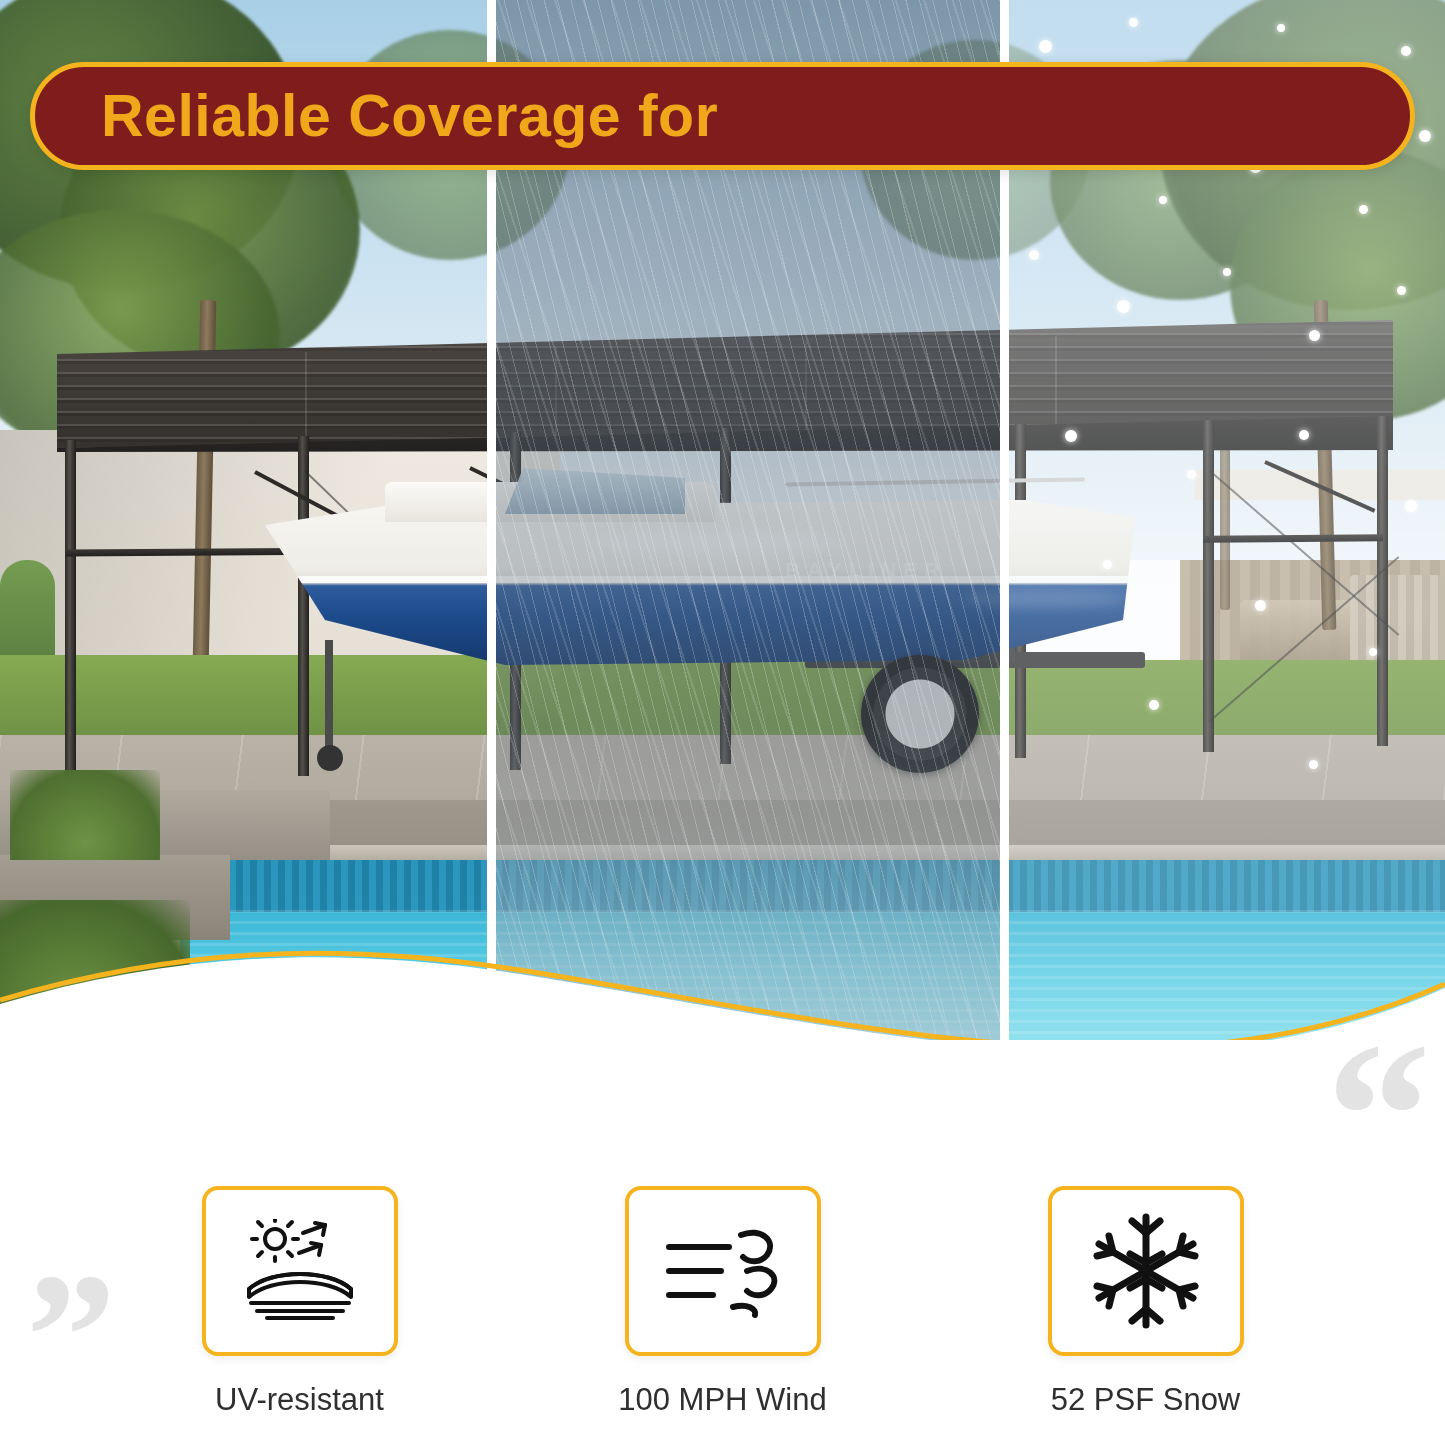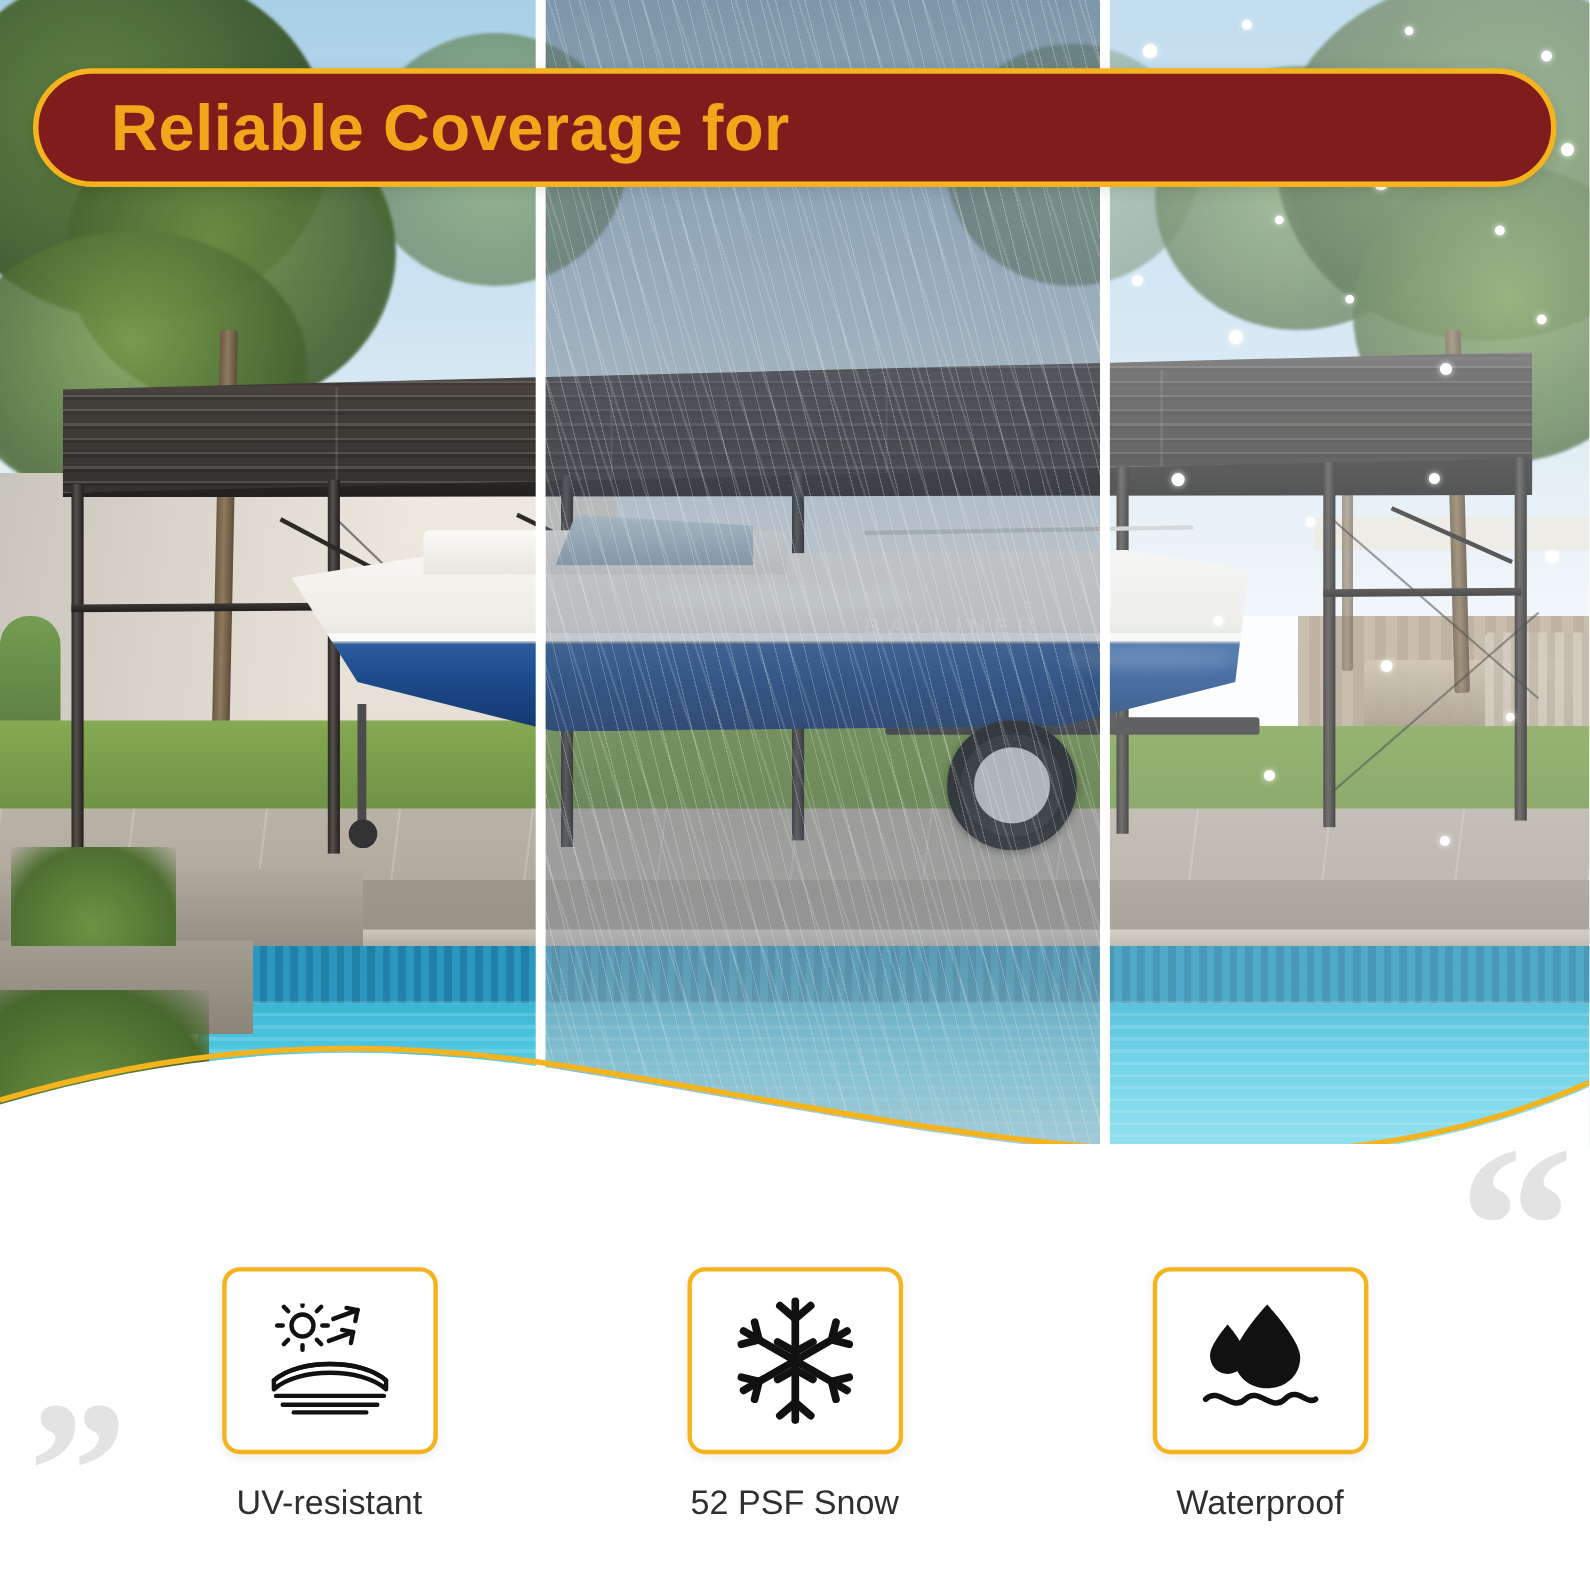--- a/index.html
+++ b/index.html
@@ -188,21 +188,21 @@
   .bottom{position:absolute;left:0;top:1040px;width:1445px;height:405px;background:#ffffff;}
 
   
   .quote{position:absolute;color:#e3e3e3;font-family:"Liberation Serif",serif;font-weight:700;
          line-height:.72;user-select:none;}
   .quote-tr{right:14px;top:1040px;font-size:210px;}
   .quote-bl{left:26px;top:1272px;font-size:180px;}
 
   
   .features{position:absolute;left:0;top:1118px;width:1445px;height:300px;
-            display:flex;justify-content:space-around;align-items:center;padding:0 88px;box-sizing:border-box;}
+            display:flex;justify-content:space-around;align-items:flex-end;padding:0 88px;box-sizing:border-box;}
   .feature{width:250px;display:flex;flex-direction:column;align-items:center;}
   .feature .card{
       width:196px;height:170px;background:#ffffff;border:4px solid #f5b41d;border-radius:16px;
       display:flex;align-items:center;justify-content:center;box-sizing:border-box;
       box-shadow:0 3px 10px rgba(0,0,0,.07);}
   .feature .card svg{display:block;}
   .feature .label{margin-top:26px;font-size:31px;color:#2f2f2f;font-weight:400;
       font-family:"Liberation Sans",sans-serif;text-align:center;white-space:nowrap;}
 
   
@@ -384,20 +384,35 @@
             <path d="M8 70 C30 50 88 50 110 70 L110 78 C88 58 30 58 8 78 Z" fill="none"></path>
             <path d="M10 84 L108 84"></path>
             <path d="M16 92 L102 92"></path>
             <path d="M26 99 L92 99"></path>
           </svg>
         </span>
       </div>
       <div class="label">UV-resistant</div>
     </div>
 
+    <div class="feature">
+      <div class="card">
+        <span>
+          <svg width="120" height="96" viewBox="0 0 120 96" fill="none" stroke="#111" stroke-width="6" stroke-linecap="round" stroke-linejoin="round">
+            <path d="M6 24 L66 24"></path>
+            <path d="M6 48 L58 48"></path>
+            <path d="M6 72 L50 72"></path>
+            <path d="M78 12 C98 4 114 18 104 32 C98 40 86 40 80 34"></path>
+            <path d="M84 48 C104 40 118 54 108 66 C102 74 90 74 84 68"></path>
+            <path d="M70 84 C84 80 94 86 92 92"></path>
+          </svg>
+        </span>
+      </div>
+      <div class="label">100 MPH Wind</div>
+    </div>
 
     <div class="feature">
       <div class="card">
         <span>
           <svg width="120" height="120" viewBox="0 0 120 120" fill="none" stroke="#111" stroke-width="7" stroke-linecap="round" stroke-linejoin="round">
             <path d="M60 6 L60 114"></path>
             <path d="M13 33 L107 87"></path>
             <path d="M107 33 L13 87"></path>
             <path d="M60 22 L46 10"></path>
               <path d="M60 22 L74 10"></path>
@@ -414,33 +429,20 @@
             <path d="M60 52 L44 43"></path>
               <path d="M60 52 L76 43"></path>
             <path d="M60 68 L44 77"></path>
               <path d="M60 68 L76 77"></path>
           </svg>
         </span>
       </div>
       <div class="label">52 PSF Snow</div>
     </div>
 
-    <div class="feature">
-      <div class="card">
-        <span>
-          <svg width="112" height="110" viewBox="0 0 112 110" fill="#111" stroke="#111" stroke-width="5" stroke-linecap="round" stroke-linejoin="round">
-            <path d="M62 4 C62 4 92 36 92 52 C92 68 79 80 62 80 C45 80 32 68 32 52 C32 36 62 4 62 4 Z" fill="#111" stroke="none"></path>
-            <path d="M26 22 C26 22 42 40 42 50 C42 60 35 67 26 67 C17 67 10 60 10 50 C10 40 26 22 26 22 Z" fill="#111" stroke="none"></path>
-            <path d="M6 90 C18 78 30 102 42 90 C54 78 66 102 78 90 C90 78 98 96 106 90" fill="none"></path>
-            <path d="M6 104 C18 94 30 114 42 104" fill="none" opacity="0"></path>
-          </svg>
-        </span>
-      </div>
-      <div class="label">Waterproof</div>
-    </div>
 
   </div>
 
   <div class="banner">
     <div class="t1">Reliable Coverage for</div>
   </div>
 
 </div>
 
 </body></html>

